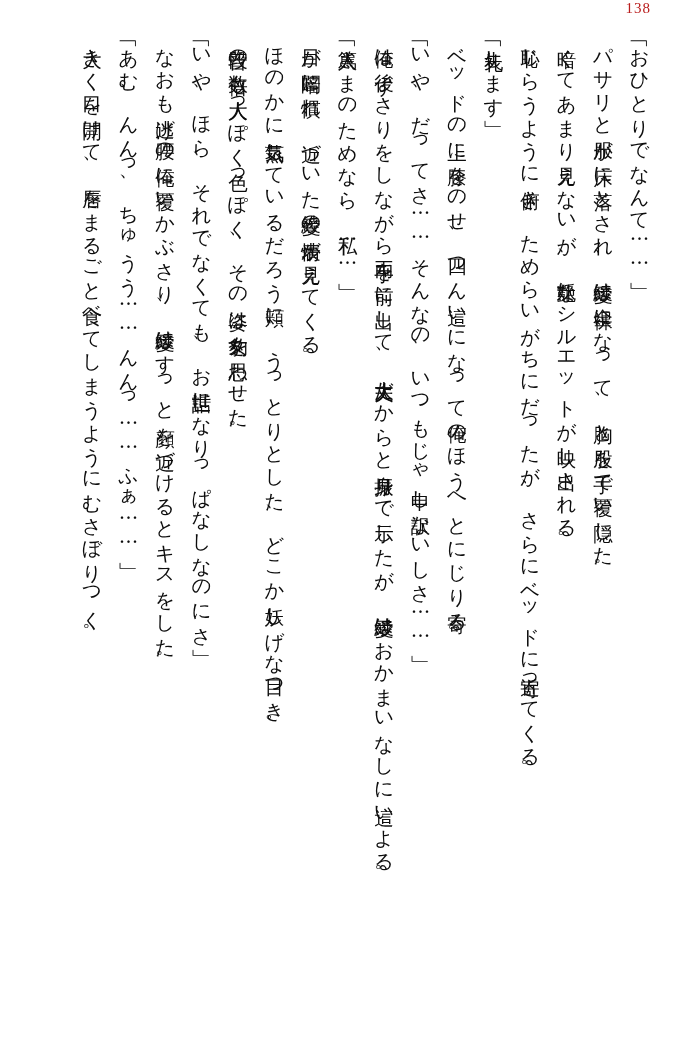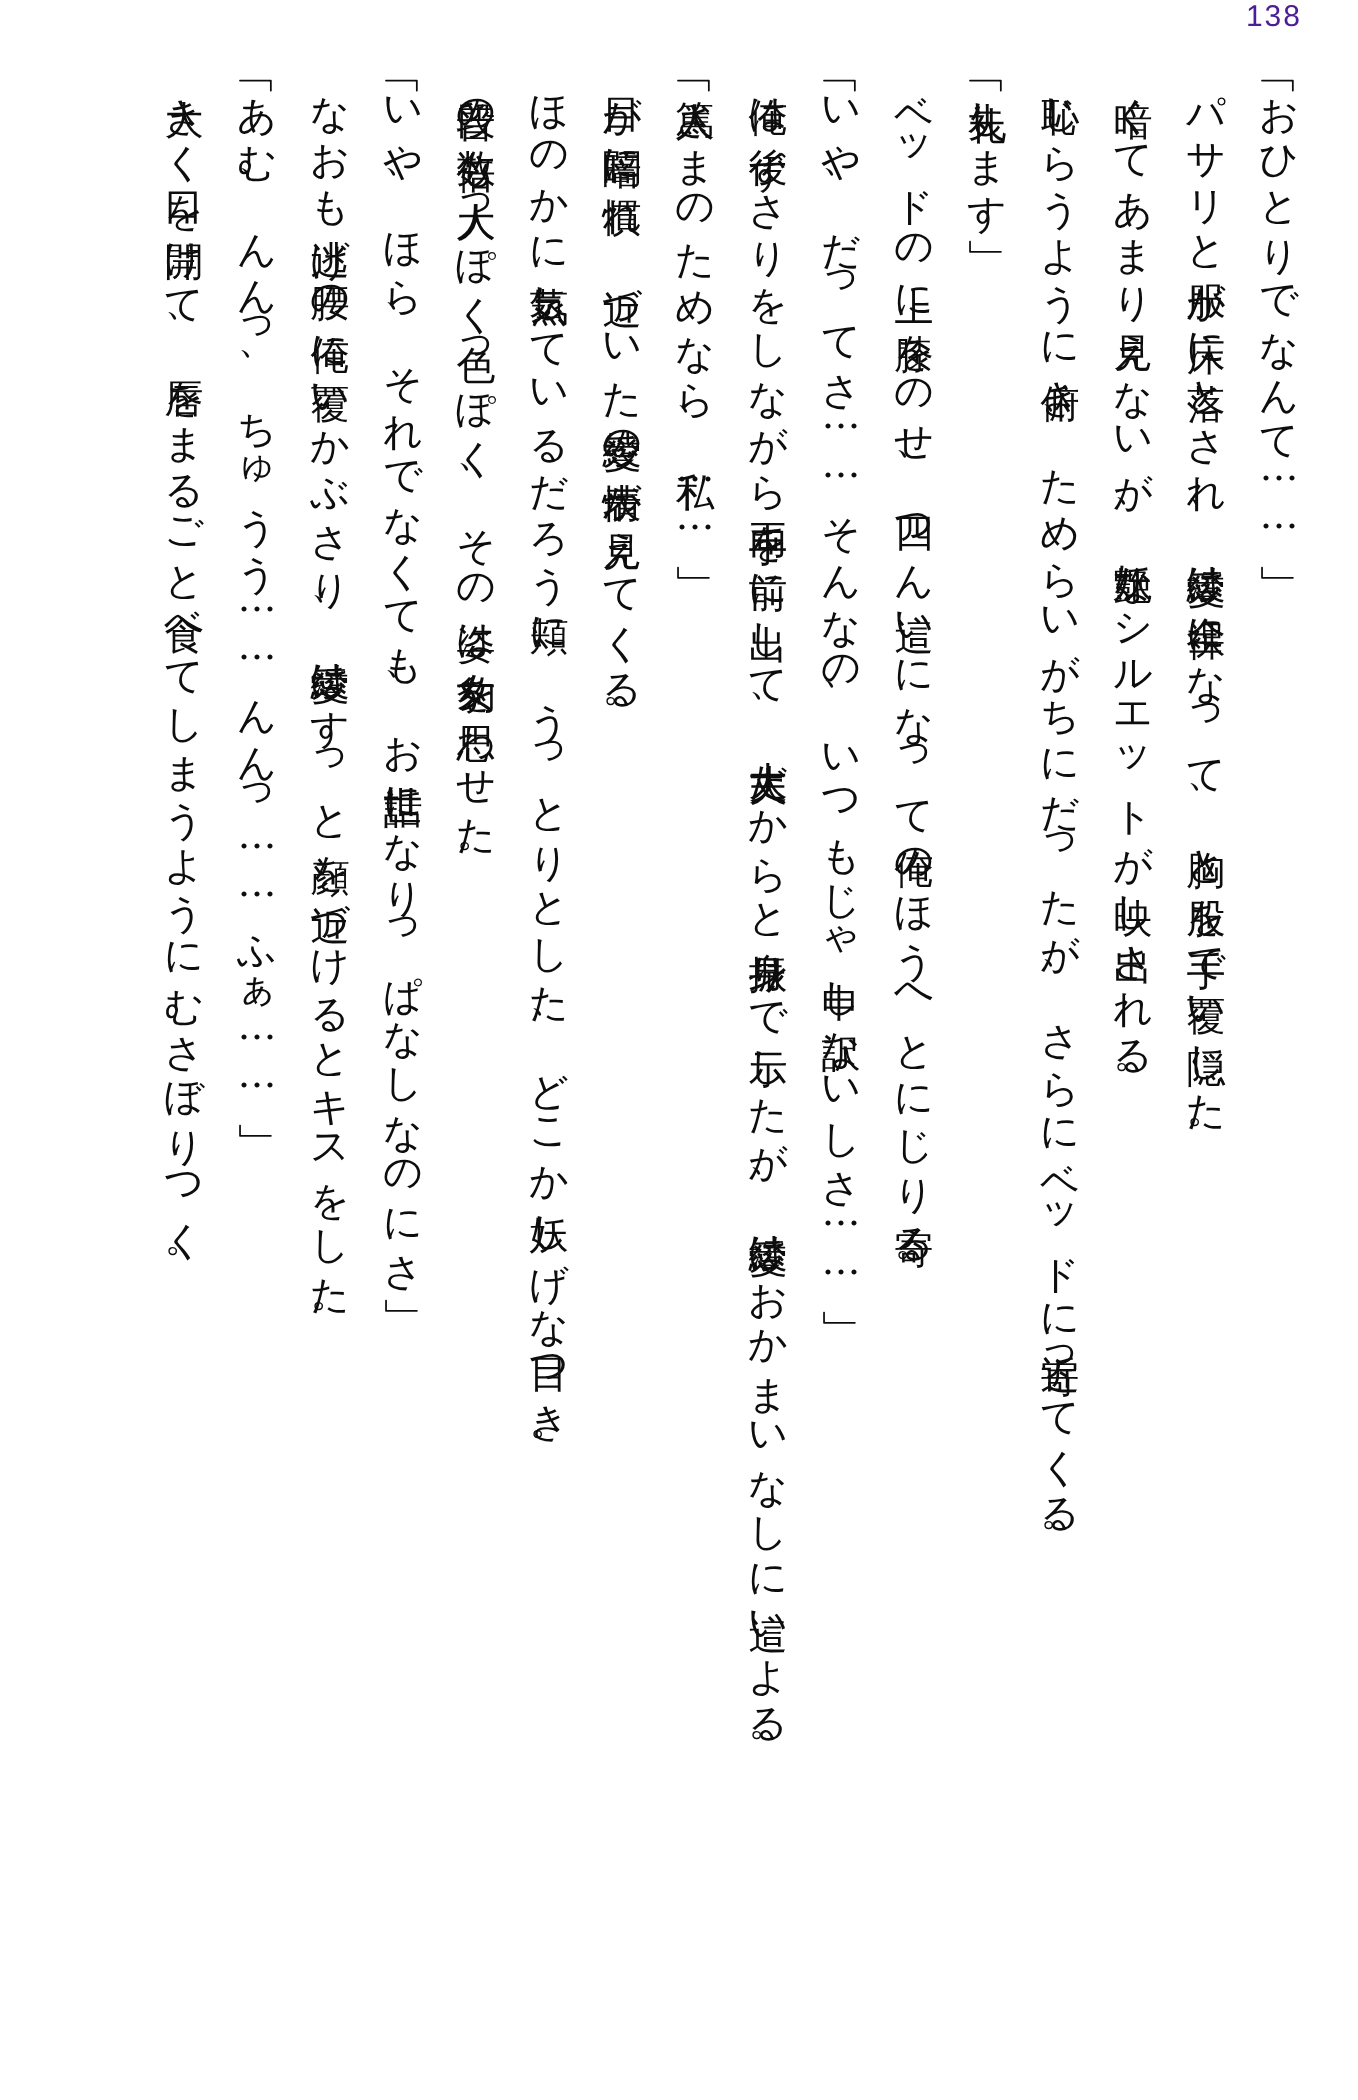--- a/index.html
+++ b/index.html
@@ -17,22 +17,22 @@
     background: #ffffff;
     overflow: hidden;
     box-sizing: border-box;
   }
   .page-number {
     position: absolute;
     top: 0px;
     right: 28px;
     font-size: 15px;
     letter-spacing: 1px;
-    color: #4c1d95;
-    font-family: Liberation Sans, sans-serif;
+    color: #b91c1c;
+    font-family: Liberation Serif, serif;
   }
   .text-frame {
     position: absolute;
     top: 34px;
     left: 22px;
     right: 22px;
     bottom: 24px;
     writing-mode: vertical-rl;
     -webkit-writing-mode: vertical-rl;
     text-orientation: upright;

